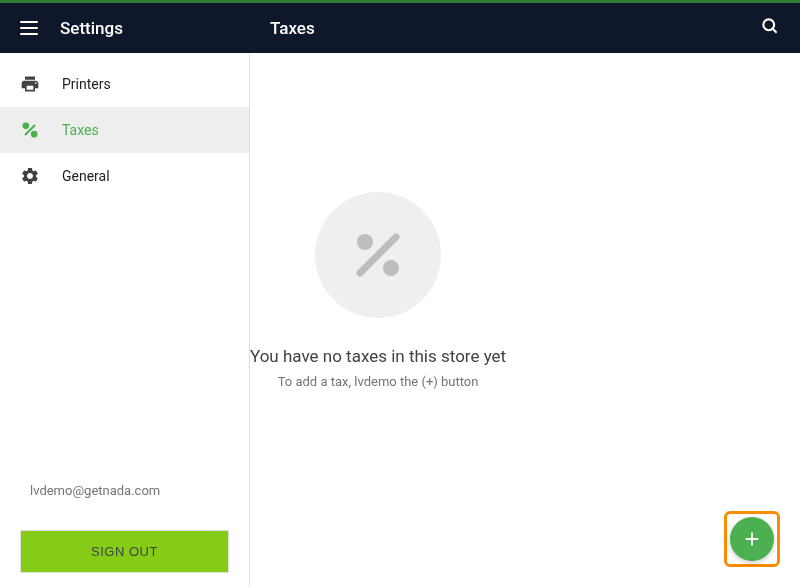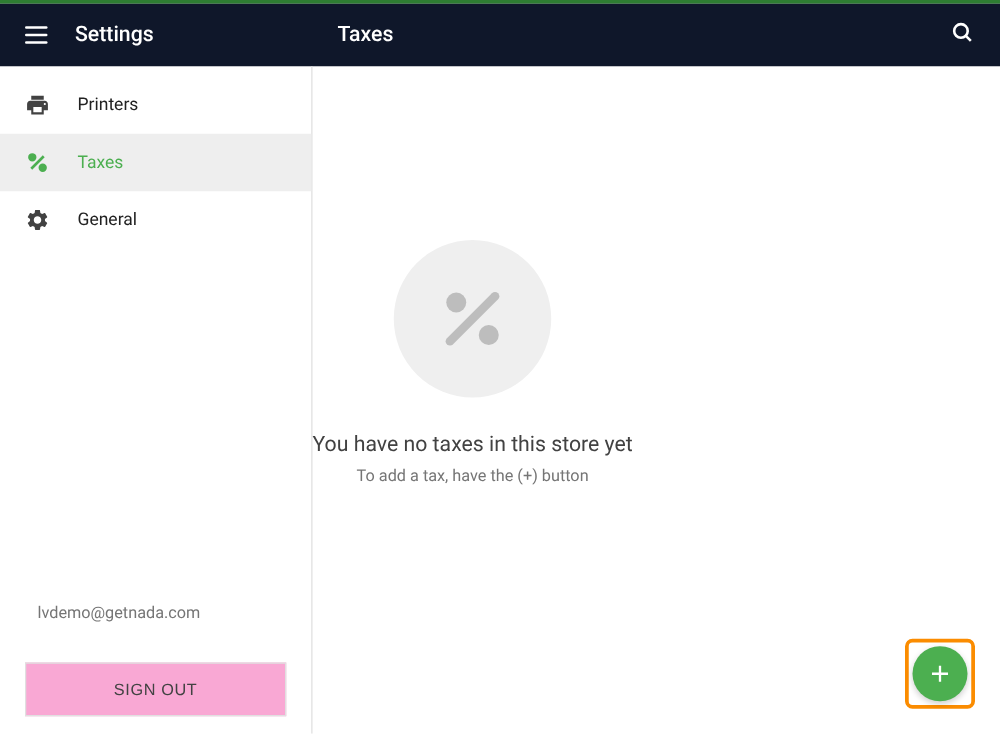--- a/index.html
+++ b/index.html
@@ -18,21 +18,21 @@
     .content { display: flex; height: 534px; }
     
     .sidebar { width: 250px; border-right: 1px solid #e0e0e0; display: flex; flex-direction: column; position: relative; }
     .sidebar-items { flex: 1; padding-top: 8px; }
     .sidebar-item { display: flex; align-items: center; gap: 22px; padding: 13px 20px; cursor: pointer; font-size: 14px; color: #212121; }
     .sidebar-item.active { background: #eeeeee; color: #4caf50; }
     .sidebar-item .icon { width: 20px; height: 20px; display: flex; align-items: center; justify-content: center; }
     
     .sidebar-footer { padding: 14px 20px; }
     .user-email { color: #757575; font-size: 13px; margin-bottom: 32px; padding-left: 10px; }
-    .signout-btn { width: 100%; padding: 13px; background: #f9a8d4; border: 1px solid #e0e0e0; font-size: 13px; font-weight: 500; letter-spacing: 0.5px; color: #424242; cursor: pointer; }
+    .signout-btn { width: 100%; padding: 13px; background: #84cc16; border: 1px solid #e0e0e0; font-size: 13px; font-weight: 500; letter-spacing: 0.5px; color: #424242; cursor: pointer; }
     
     .main { flex: 1; position: relative; display: flex; flex-direction: column; align-items: flex-start; justify-content: center; padding-bottom: 60px; }
     
     .empty-state { display: flex; flex-direction: column; align-items: center; }
     .empty-icon { width: 126px; height: 126px; border-radius: 50%; background: #efefef; display: flex; align-items: center; justify-content: center; margin-bottom: 28px; }
     .empty-title { font-size: 17px; color: #424242; margin-bottom: 8px; }
     .empty-subtitle { font-size: 13px; color: #757575; }
     
     .fab-container { position: absolute; bottom: 20px; right: 20px; width: 56px; height: 56px; border: 3px solid #fb8c00; border-radius: 6px; display: flex; align-items: center; justify-content: center; }
     .fab { width: 44px; height: 44px; border-radius: 50%; background: #4caf50; display: flex; align-items: center; justify-content: center; cursor: pointer; box-shadow: 0 2px 5px rgba(0,0,0,0.2); }
@@ -106,21 +106,21 @@
   <div class="main">
     <div class="empty-state">
       <div class="empty-icon">
         <svg width="60" height="60" viewBox="0 0 60 60" fill="none">
           <circle cx="17" cy="17" r="8" fill="#bdbdbd"></circle>
           <circle cx="43" cy="43" r="8" fill="#bdbdbd"></circle>
           <line x1="12" y1="48" x2="48" y2="12" stroke="#bdbdbd" stroke-width="7" stroke-linecap="round"></line>
         </svg>
       </div>
       <div class="empty-title">You have no taxes in this store yet</div>
-      <div class="empty-subtitle">To add a tax, have the (+) button</div>
+      <div class="empty-subtitle">To add a tax, lvdemo the (+) button</div>
     </div>
 
     <div class="fab-container">
       <div class="fab">
         <svg width="22" height="22" viewBox="0 0 24 24">
           <line x1="12" y1="5" x2="12" y2="19" stroke="#fff" stroke-width="2"></line>
           <line x1="5" y1="12" x2="19" y2="12" stroke="#fff" stroke-width="2"></line>
         </svg>
       </div>
     </div>

